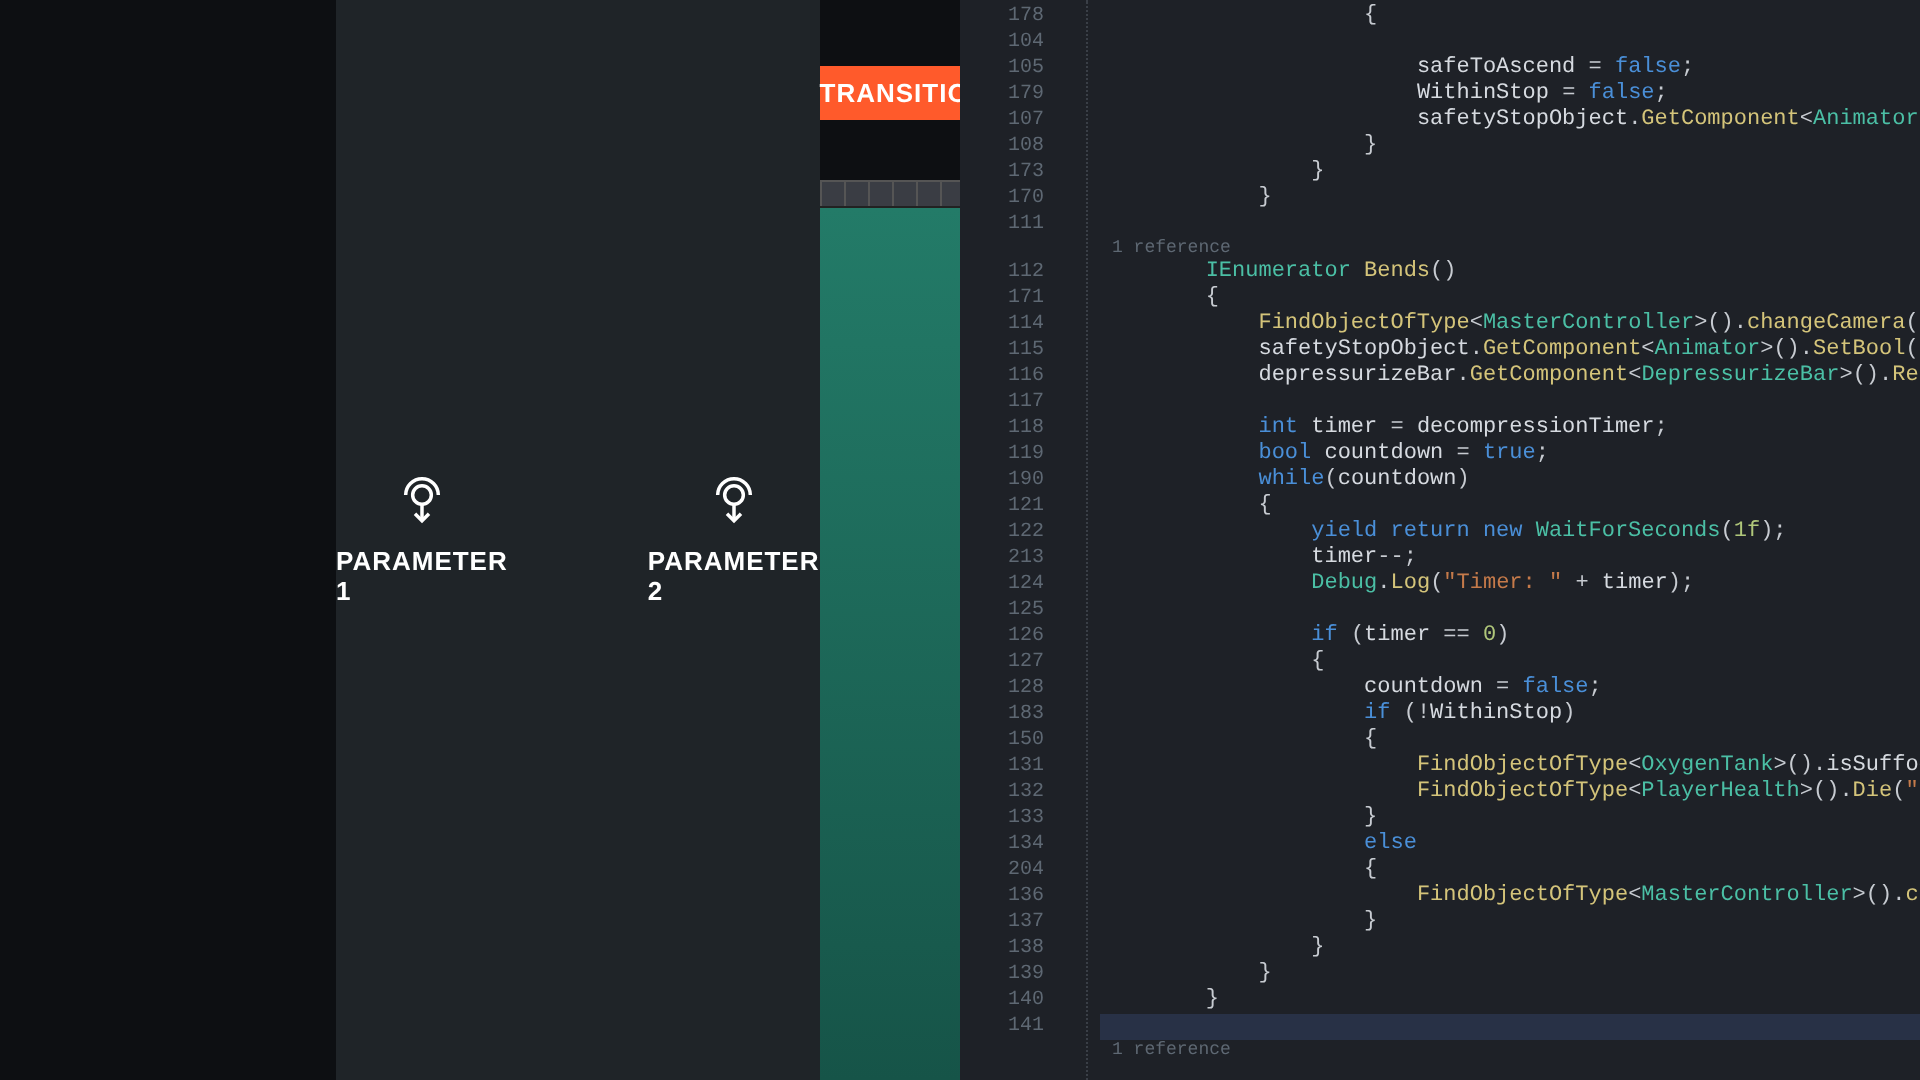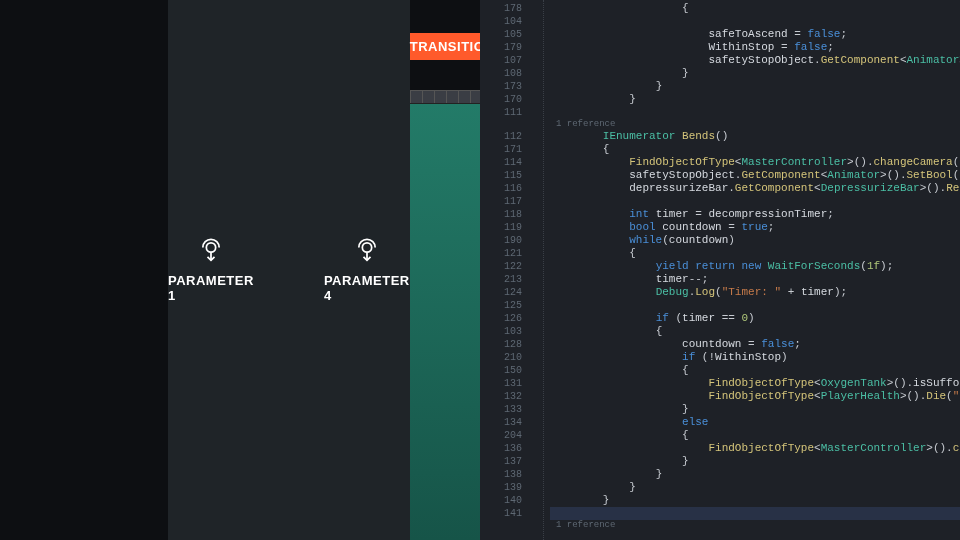--- a/index.html
+++ b/index.html
@@ -62,21 +62,21 @@
     </div>
     <div class="param-item">
       <span class="touch-icon">
         <svg viewBox="0 0 24 24">
             <circle cx="12" cy="9" r="4"></circle>
             <path d="M5 9a7 7 0 0 1 14 0"></path>
             <path d="M12 13v7"></path>
             <path d="M9 17l3 3 3-3"></path>
           </svg>
       </span>
-      <span>PARAMETER 4</span>
+      <span>PARAMETER 2</span>
     </div>
   </div>
 
   <div class="track-area">
     <div class="transition-chip">TRANSITION</div>
     <div class="ruler" id="ruler">
         <div class="tick" style="left: 0px;"></div>
         <div class="tick" style="left: 12px;"></div>
         <div class="tick" style="left: 24px;"></div>
         <div class="tick" style="left: 36px;"></div>
@@ -624,23 +624,23 @@
       <div>117</div>
       <div>118</div>
       <div>119</div>
       <div>190</div>
       <div>121</div>
       <div>122</div>
       <div>213</div>
       <div>124</div>
       <div>125</div>
       <div>126</div>
-      <div>103</div>
+      <div>127</div>
       <div>128</div>
-      <div>210</div>
+      <div>183</div>
       <div>150</div>
       <div>131</div>
       <div>132</div>
       <div>133</div>
       <div>134</div>
       <div>204</div>
       <div>136</div>
       <div>137</div>
       <div>138</div>
       <div>139</div>

